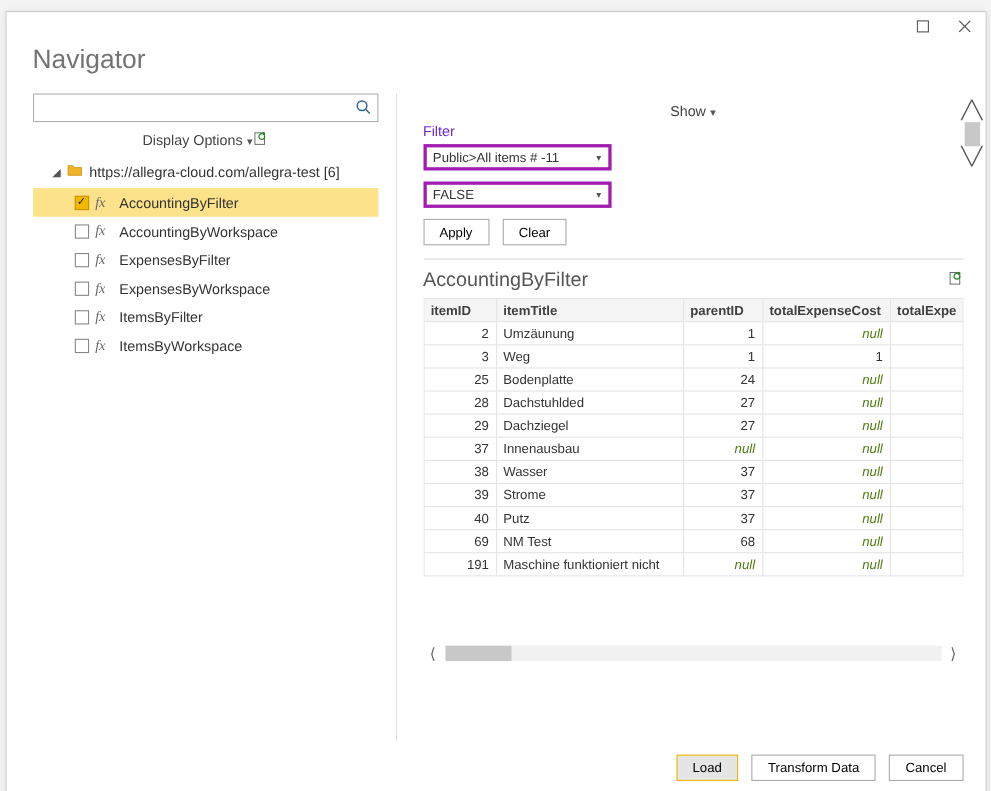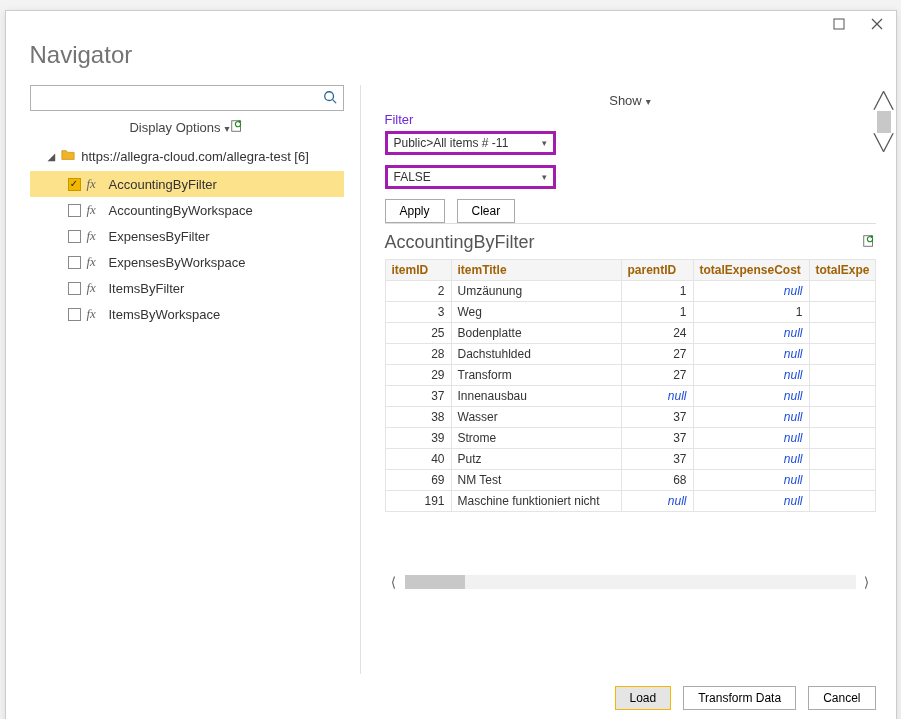--- a/index.html
+++ b/index.html
@@ -117,21 +117,21 @@
     .dropdown-field {
       width: 171px;
       height: 24px;
       border: 3px solid #a21caf;
       display: flex; align-items:center; justify-content: space-between;
       padding: 0 6px;
       font-size: 12px;
       color:#333;
     }
     .dropdown-field .caret { font-size: 9px; color:#555; }
-    .btn-row { display:flex; gap:12px; }
+    .btn-row { display:flex; gap:12px; margin-bottom: 12px; }
     .btn {
       border: 1px solid #aaa;
       background: #fff;
       padding: 4px 14px;
       font-size: 12px;
       cursor: pointer;
     }
     .btn.yellow { background: #e5e5e5; border-color:#f2b800; color:#000; }
     .preview-header {
       display:flex; align-items:center; justify-content:space-between;
@@ -151,23 +151,23 @@
       font-size: 12px;
       table-layout: fixed;
     }
     table.preview th, table.preview td {
       border: 1px solid #e4e4e4;
       padding: 3px 6px;
       text-align: left;
       white-space: nowrap;
       overflow: hidden;
     }
-    table.preview th { background: #f5f5f5; font-weight: 600; color:#a16207;margin-top:16px; }
+    table.preview th { background: #f5f5f5; font-weight: 600; color:#404040;margin-top:16px; }
     table.preview td.num { text-align: right; }
-    table.preview td.null { text-align: right; font-style: italic; color:#1d4ed8; }
+    table.preview td.null { text-align: right; font-style: italic; color:#4d7c0f; }
     .col-itemid { width: 66px; }
     .col-itemtitle { width: 170px; }
     .col-parentid { width: 72px; }
     .col-texp { width: 116px; }
     .col-cut { width: 66px; }
 
     .h-scrollbar {
       margin-top: 60px;
       height: 18px;
       display: flex;
@@ -371,21 +371,21 @@
               </tr>
               <tr>
                 <td class="num">28</td>
                 <td>Dachstuhlded</td>
                 <td class="num">27</td>
                 <td class="null">null</td>
                 <td></td>
               </tr>
               <tr>
                 <td class="num">29</td>
-                <td>Transform</td>
+                <td>Dachziegel</td>
                 <td class="num">27</td>
                 <td class="null">null</td>
                 <td></td>
               </tr>
               <tr>
                 <td class="num">37</td>
                 <td>Innenausbau</td>
                 <td class="null">null</td>
                 <td class="null">null</td>
                 <td></td>

